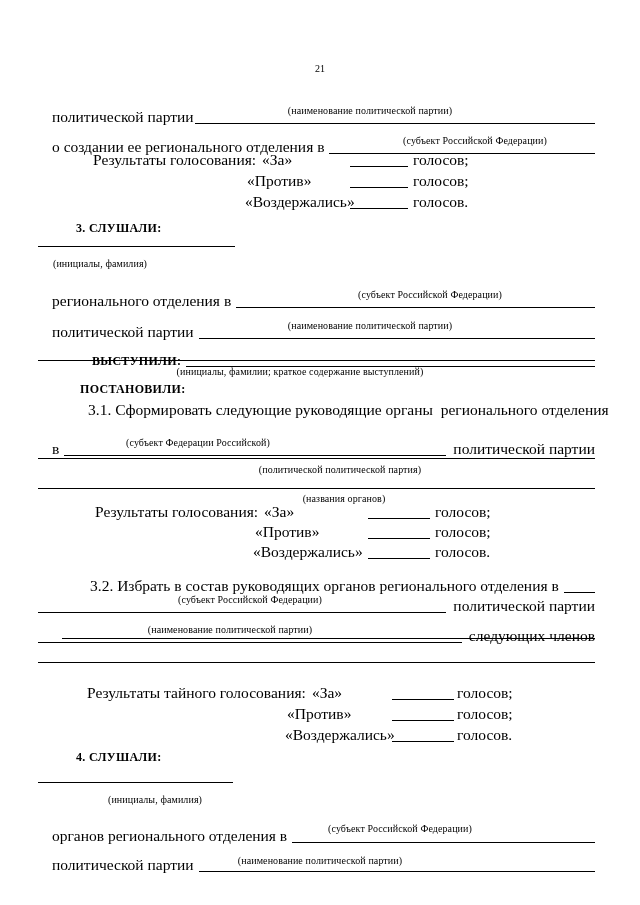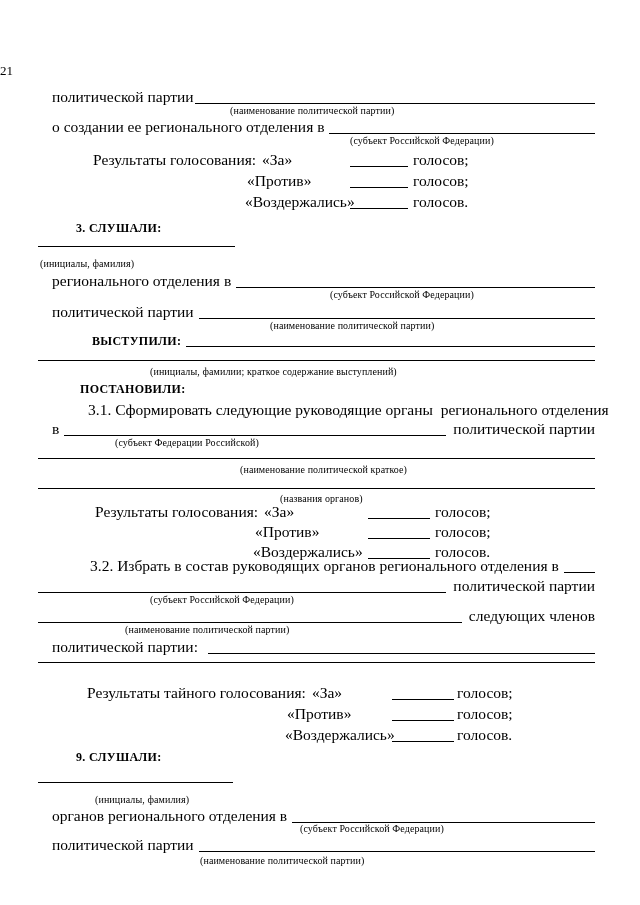--- a/index.html
+++ b/index.html
@@ -1,27 +1,27 @@
 <!DOCTYPE html>
 <html><head>
 <meta charset="utf-8">
 <style>
   html,body{margin:0;padding:0;background:#fff;}
   .page{
     position:relative;width:640px;height:905px;background:#ffffff;color:#000;
     font-family:"Liberation Serif","DejaVu Serif",serif;font-size:15.5px;overflow:hidden;
   }
   .abs{position:absolute;white-space:pre;}
-  .pageno{position:absolute;left:0;right:0;text-align:left;font-size:13px;}
+  .pageno{position:absolute;left:0;right:0;text-align:center;font-size:10px;}
   .fl{display:flex;align-items:flex-end;}
-  .lbl{white-space:pre;}
+  .lbl{white-space:pre;margin-top:20px;}
   .b{font-weight:bold;font-size:12px;letter-spacing:.3px;}
   .fill{flex:1;border-bottom:1.3px solid #000;margin:0 0 2px 5px;min-width:20px;}
   .fill.nogap{margin-left:1px;}
-  .cap{position:absolute;font-size:10px;white-space:pre;letter-spacing:.1px;}
+  .cap{position:absolute;font-size:10px;text-align:center;white-space:pre;letter-spacing:.1px;}
   .hr{position:absolute;left:38px;right:45px;border-top:1.3px solid #000;}
   .u{position:absolute;height:15px;border-bottom:1.3px solid #000;}
   .vrow{position:absolute;left:0;right:0;height:20px;}
   .vlab{position:absolute;white-space:pre;}
   .gap{margin-left:6px;}
 </style>
 </head>
 <body>
 
 <div class="page">
@@ -81,27 +81,27 @@
   <div class="cap" style="top:366px;left:150px;width:300px">(инициалы, фамилии; краткое содержание выступлений)</div>
 
   <div class="abs b" style="top:382px;left:80px">ПОСТАНОВИЛИ:</div>
   <div class="abs" style="top:401px;left:88px">3.1. Сформировать следующие руководящие органы  регионального отделения</div>
 
   <div class="abs fl" style="top:420px;left:52px;right:45px">
     <span class="lbl">в</span>
     <span class="fill"></span>
     <span class="lbl" style="margin-left:7px">политической партии</span>
   </div>
-  <div class="cap" style="top:437px;left:115px;width:180px">(субъект Федерации Российской)</div>
+  <div class="cap" style="top:437px;left:108px;width:180px">(субъект Федерации Российской)</div>
 
   <div class="hr" style="top:458px"></div>
-  <div class="cap" style="top:464px;left:240px;width:200px">(наименование политической краткое)</div>
+  <div class="cap" style="top:464px;left:240px;width:200px">(политической политической партия)</div>
 
   <div class="hr" style="top:488px"></div>
-  <div class="cap" style="top:493px;left:280px;width:160px">(названия органов)</div>
+  <div class="cap" style="top:493px;left:264px;width:160px">(названия органов)</div>
 
   <div class="vrow" style="top:503px">
     <span class="vlab" style="left:95px"><span>Результаты голосования:</span><span class="gap">«За»</span></span>
     <span class="u" style="left:368px;width:62px;top:0"></span>
     <span class="vlab" style="left:435px">голосов;</span>
   </div>
   <div class="vrow" style="top:523px">
     <span class="vlab" style="left:255px">«Против»</span>
     <span class="u" style="left:368px;width:62px;top:0"></span>
     <span class="vlab" style="left:435px">голосов;</span>
@@ -123,42 +123,41 @@
   </div>
   <div class="cap" style="top:594px;left:150px;width:200px">(субъект Российской Федерации)</div>
 
   <div class="abs fl" style="top:607px;left:38px;right:45px">
     <span class="fill" style="margin-left:0"></span>
     <span class="lbl" style="margin-left:7px">следующих членов</span>
   </div>
   <div class="cap" style="top:624px;left:125px;width:210px">(наименование политической партии)</div>
 
   <div class="abs fl" style="top:638px;left:52px;right:45px">
-    <span class="lbl">политической партии:</span>
     <span class="fill" style="margin-left:10px"></span>
   </div>
   <div class="hr" style="top:662px"></div>
 
   <div class="vrow" style="top:684px">
     <span class="vlab" style="left:87px"><span>Результаты тайного голосования:</span><span class="gap">«За»</span></span>
     <span class="u" style="left:392px;width:62px;top:0"></span>
     <span class="vlab" style="left:457px">голосов;</span>
   </div>
   <div class="vrow" style="top:705px">
     <span class="vlab" style="left:287px">«Против»</span>
     <span class="u" style="left:392px;width:62px;top:0"></span>
     <span class="vlab" style="left:457px">голосов;</span>
   </div>
   <div class="vrow" style="top:726px">
     <span class="vlab" style="left:285px">«Воздержались»</span>
     <span class="u" style="left:392px;width:62px;top:0"></span>
     <span class="vlab" style="left:457px">голосов.</span>
   </div>
 
-  <div class="abs b" style="top:750px;left:76px">9. СЛУШАЛИ:</div>
+  <div class="abs b" style="top:750px;left:76px">4. СЛУШАЛИ:</div>
 
   <span class="u" style="top:767px;left:38px;width:195px"></span>
   <div class="cap" style="top:794px;left:95px;width:120px">(инициалы, фамилия)</div>
 
   <div class="abs fl" style="top:807px;left:52px;right:45px">
     <span class="lbl">органов регионального отделения в</span>
     <span class="fill"></span>
   </div>
   <div class="cap" style="top:823px;left:300px;width:200px">(субъект Российской Федерации)</div>
 

